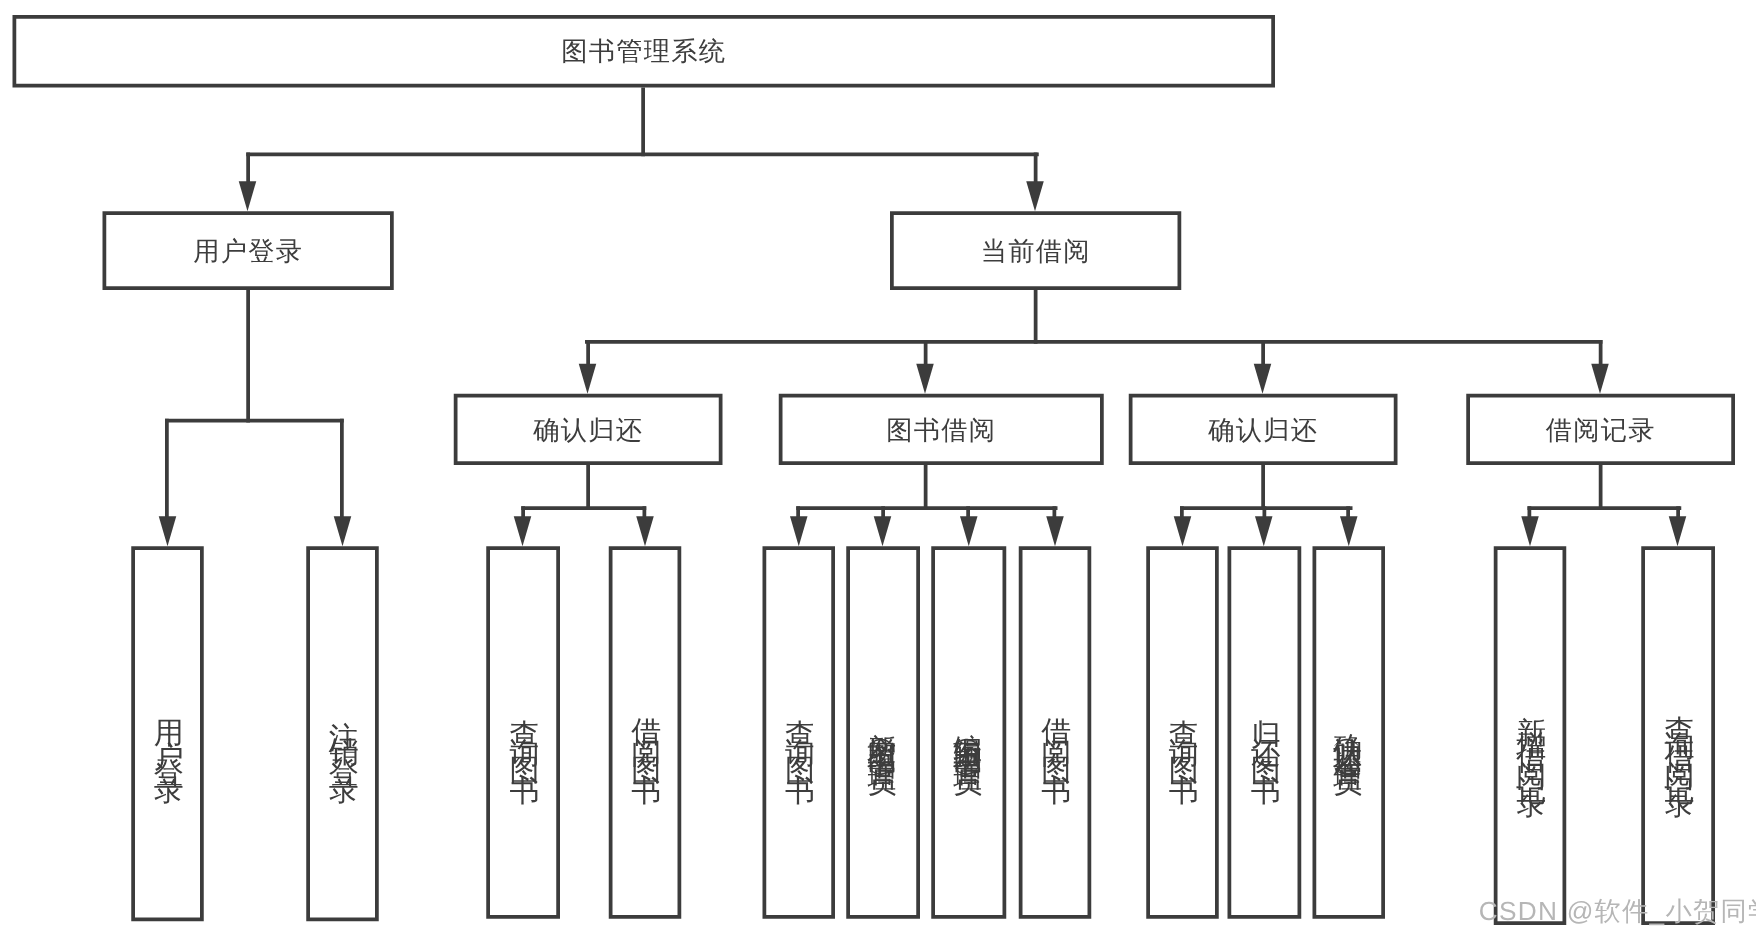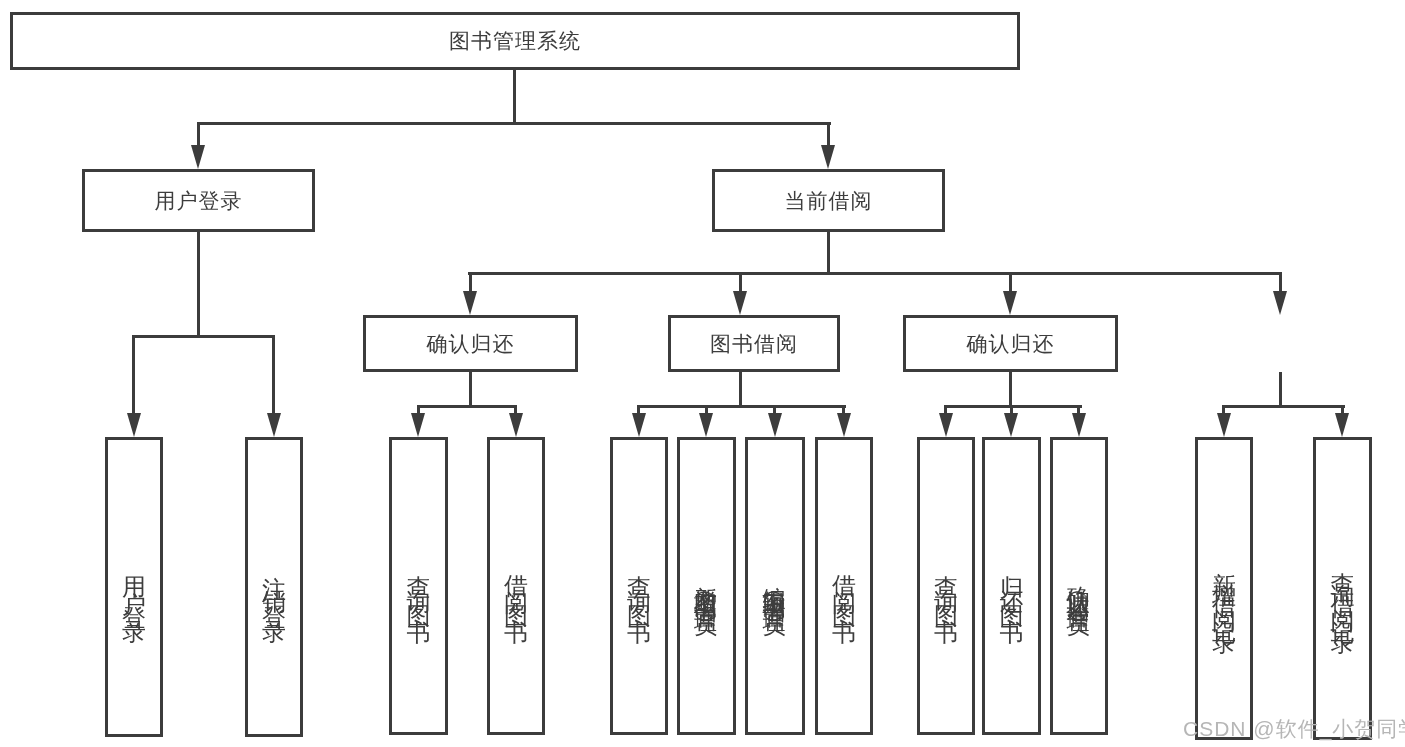--- a/index.html
+++ b/index.html
@@ -60,22 +60,23 @@
 <body>
 
 <div id="canvas">
 
   <div class="box hbox" style="left:10px;top:12px;width:1010px;height:58px">图书管理系统</div>
 
   <div class="box hbox" style="left:82px;top:169px;width:233px;height:63px">用户登录</div>
   <div class="box hbox" style="left:712px;top:169px;width:233px;height:63px">当前借阅</div>
 
   <div class="box hbox" style="left:363px;top:315px;width:215px;height:57px">确认归还</div>
-  <div class="box hbox" style="left:668px;top:315px;width:172px;height:57px">图书借阅</div>
+  <div class="box hbox" style="left:623px;top:315px;width:260px;height:57px">图书借阅</div>
   <div class="box hbox" style="left:903px;top:315px;width:215px;height:57px">确认归还</div>
+  <div class="box hbox" style="left:1173px;top:315px;width:215px;height:57px">借阅记录</div>
 
   <div class="box leaf s4" style="left:105px;top:437px;width:58px;height:300px">
       <span>用户登录</span>
     </div>
   <div class="box leaf s4" style="left:245px;top:437px;width:58px;height:300px">
       <span>注销登录</span>
     </div>
 
   <div class="box leaf s4" style="left:389px;top:437px;width:59px;height:298px">
       <span>查询图书</span>

